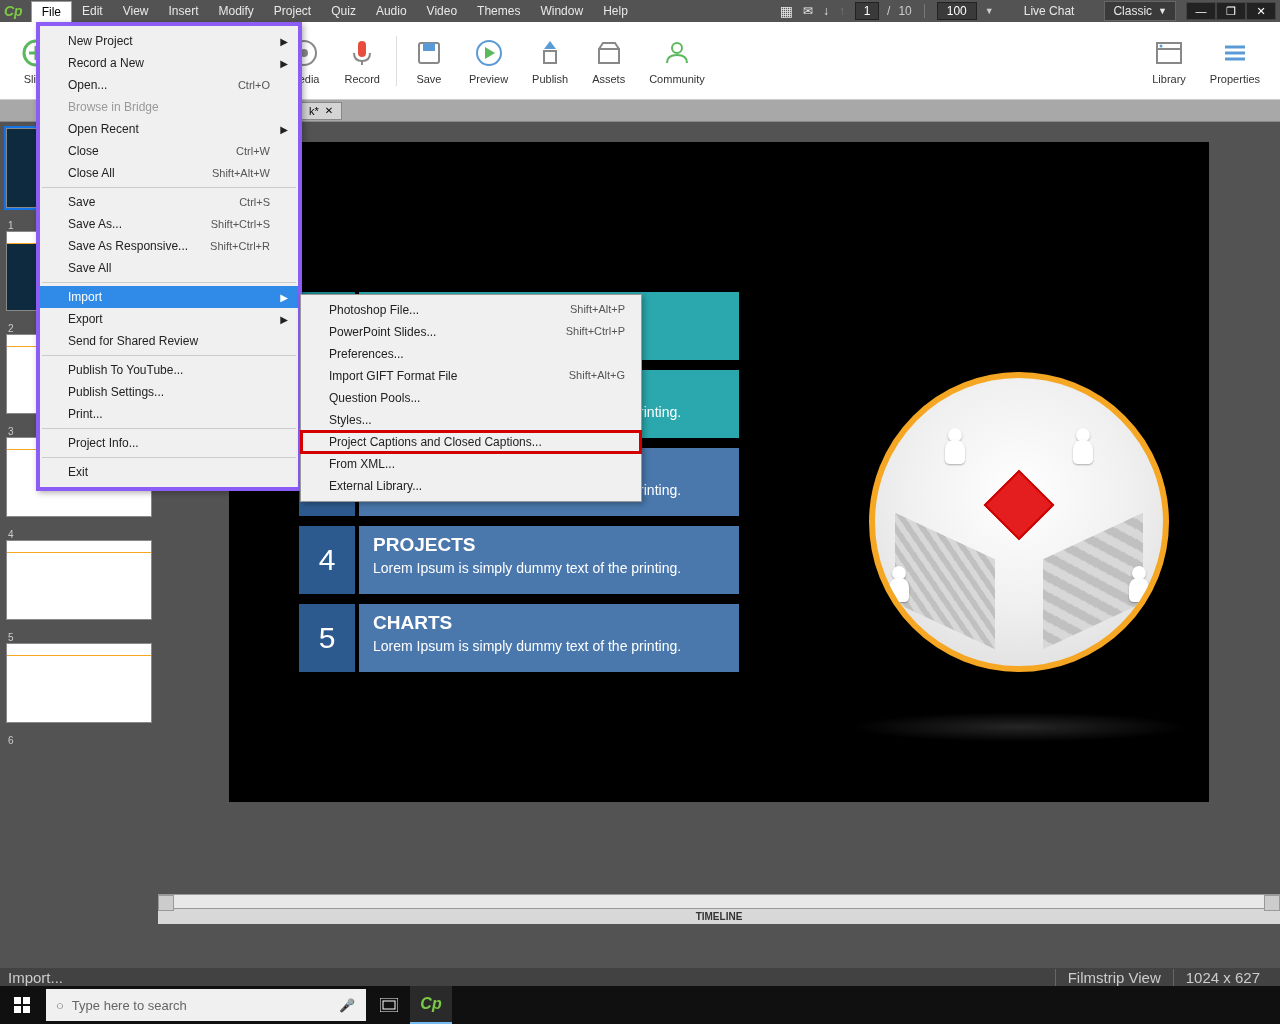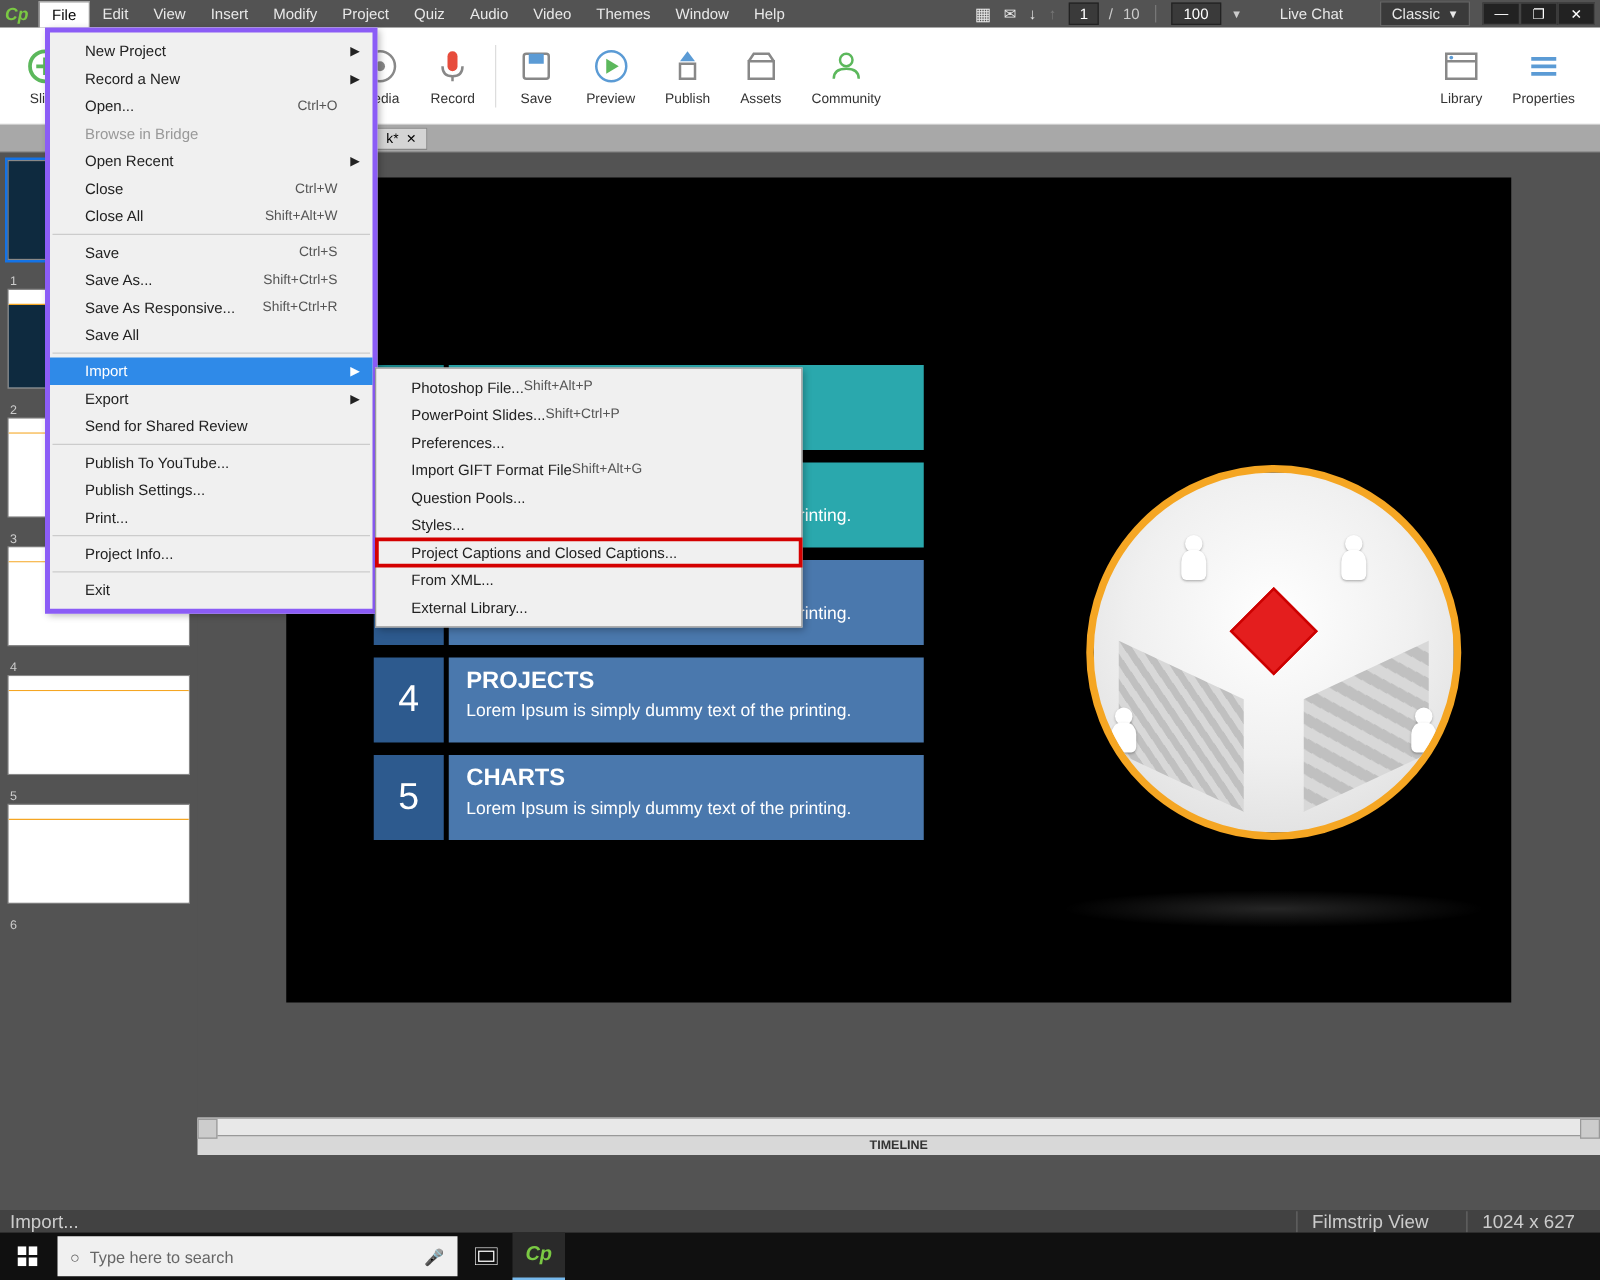--- a/index.html
+++ b/index.html
@@ -60,39 +60,39 @@
 .figure::after { content: ''; position: absolute; width: 20px; height: 24px; background: #fff; border-radius: 40% 40% 20% 20%; left: 4px; top: 12px; box-shadow: 0 1px 2px rgba(0,0,0,0.3); }
 .shadow-oval { position: absolute; right: 20px; bottom: 60px; width: 340px; height: 30px; background: radial-gradient(ellipse, rgba(255,255,255,0.15) 0%, transparent 70%); }
 
 .scroll-h { height: 14px; background: #e8e8e8; border-top: 1px solid #999; position: relative; }
 .scroll-h::before, .scroll-h::after { content:''; position:absolute; top:0; width:14px; height:14px; background:#ccc; border:1px solid #999; }
 .scroll-h::before { left:0; } .scroll-h::after { right:0; }
 
 .timeline-bar { height: 16px; background: #d8d8d8; border-top: 1px solid #999; font-size: 10px; font-weight: bold; text-align: center; line-height: 16px; color: #333; }
 
 .status-bar { position: absolute; bottom: 38px; left: 0; right: 0; height: 18px; background: #424242; color: #ccc; font-size: 15px; display: flex; align-items: center; padding: 0 8px; }
-.status-right { margin-left: auto; display: flex; gap: 18px; }
+.status-right { margin-left: auto; display: flex; gap: 0; }
 .status-cell { border-left: 1px solid #666; padding: 0 12px; }
 
 .taskbar { position: absolute; bottom: 0; left: 0; right: 0; height: 38px; background: #101010; display: flex; align-items: center; }
 .start-btn { width: 44px; height: 38px; display: flex; align-items: center; justify-content: center; color: #fff; }
 .search-box { flex: 0 0 320px; height: 32px; background: #f0f0f0; display: flex; align-items: center; padding: 0 10px; gap: 8px; font-size: 13px; color: #666; margin: 0 2px; }
 .task-icon { width: 42px; height: 38px; display: flex; align-items: center; justify-content: center; color: #fff; }
 .task-icon.cp { color: #7ac943; border-bottom: 2px solid #76b9ed; background: #2a2a2a; }
 
 
 .file-menu { position: absolute; left: 36px; top: 22px; width: 266px; background: #f0f0f0; border: 4px solid #8b5cf6; box-shadow: 2px 2px 6px rgba(0,0,0,0.3); z-index: 100; font-size: 12px; padding: 4px 0; }
 .file-menu .mi { padding: 4px 28px 4px 28px; display: flex; justify-content: space-between; align-items: center; cursor: pointer; color: #222; position: relative; }
 .file-menu .mi.disabled { color: #999; }
 .file-menu .mi.hover { background: #2f8ae8; color: #fff; }
 .file-menu .sep { height: 1px; background: #ccc; margin: 3px 2px; }
 .file-menu .arrow { position: absolute; right: 10px; font-size: 10px; }
 
 .import-submenu { position: absolute; left: 300px; top: 294px; width: 342px; background: #f0f0f0; border: 1px solid #999; box-shadow: 2px 2px 6px rgba(0,0,0,0.3); z-index: 101; font-size: 12px; padding: 4px 0; }
-.import-submenu .mi { padding: 4px 16px 4px 28px; display: flex; cursor: pointer; color: #222; }
+.import-submenu .mi { padding: 4px 16px 4px 28px; display: flex; justify-content: space-between; cursor: pointer; color: #222; }
 .import-submenu .highlight { outline: 3px solid #d40000; outline-offset: -2px; }
 
 .shortcut { color: #555; font-size: 11px; }
 
 svg { display: block; }
 </style>
 </head>
 <body>
 
 <div class="titlebar">

